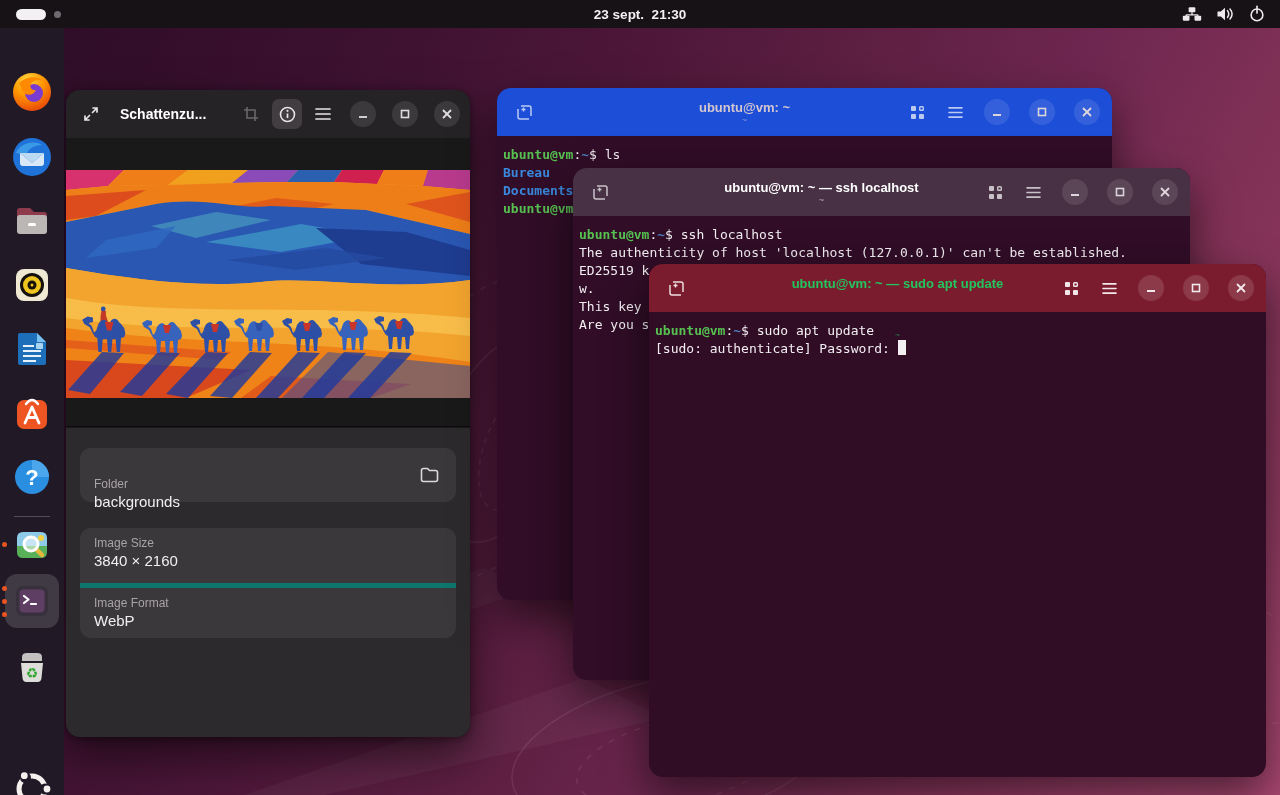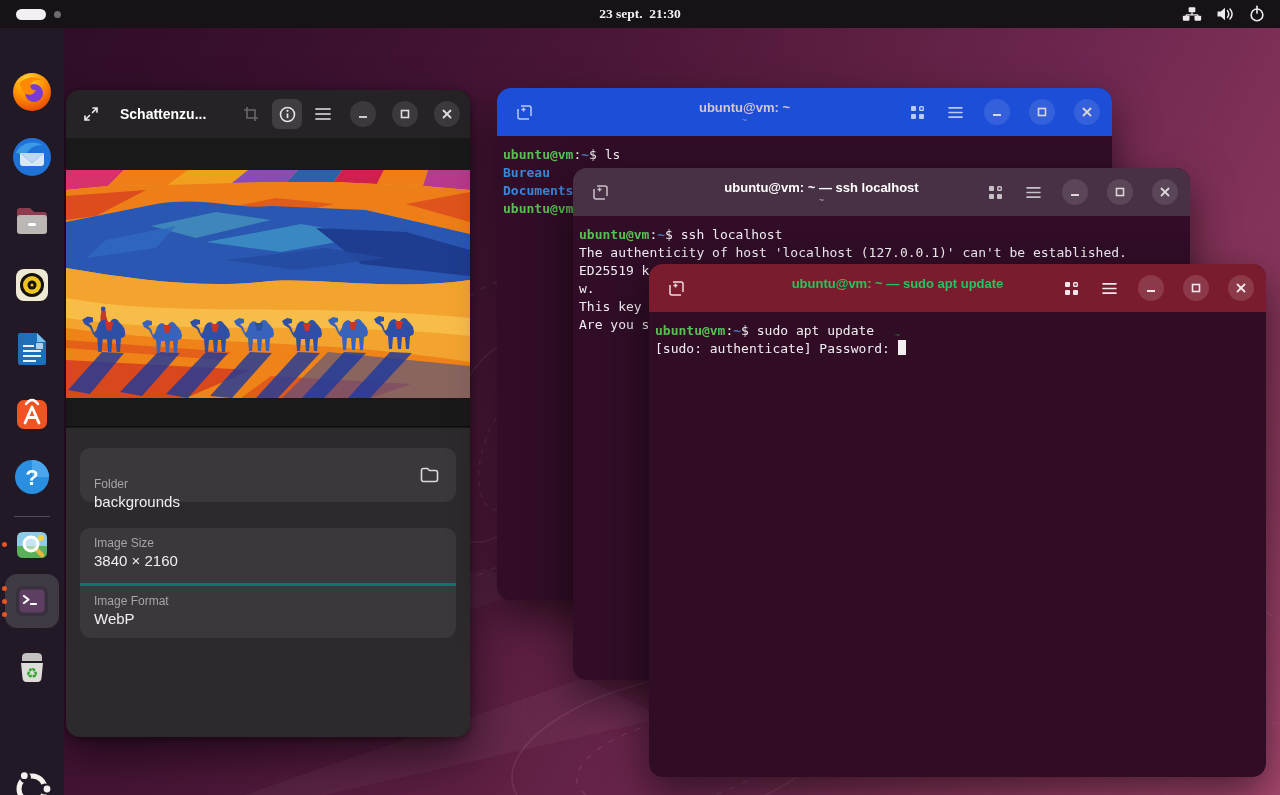--- a/index.html
+++ b/index.html
@@ -6,21 +6,21 @@
   html,body { width:1280px; height:795px; overflow:hidden; background:#000; }
   body { font-family:"Liberation Sans", sans-serif; }
   .screen { position:relative; width:1280px; height:795px; overflow:hidden; }
 
   
   .topbar { position:absolute; left:0; top:0; width:1280px; height:28px; background:#161216; z-index:50;
             display:flex; align-items:center; }
   .ws-indicator { position:absolute; left:16px; top:9px; display:flex; align-items:center; gap:8px; cursor:pointer; }
   .ws-pill { width:30px; height:11px; border-radius:6px; background:#f2f0f2; }
   .ws-dot { width:7px; height:7px; border-radius:50%; background:#6f6a70; }
-  .clock { position:absolute; left:0; right:0; text-align:center; color:#f4f1f4; font-size:13.5px; font-weight:bold; white-space:pre; cursor:pointer;font-family:Liberation Serif, serif; }
+  .clock { position:absolute; left:0; right:0; text-align:center; color:#f4f1f4; font-size:13.5px; font-weight:bold; white-space:pre; cursor:pointer; }
   .status-icons { position:absolute; right:14px; top:0; height:28px; display:flex; align-items:center; gap:13px; cursor:pointer; }
   .status-icons svg { display:block; }
 
   
   .dock { position:absolute; left:0; top:28px; width:64px; height:767px; background:#211a26; z-index:40; }
   .dock-item { position:absolute; left:8px; width:48px; height:48px; cursor:pointer; }
   .dock-item svg { width:48px; height:48px; display:block; }
   .dock-active-bg { position:absolute; left:5px; top:546px; width:54px; height:54px; border-radius:12px; background:rgba(255,255,255,.14); }
   .dock-divider { position:absolute; left:14px; top:488px; width:36px; height:1px; background:rgba(255,255,255,.22); }
   .run-dot { position:absolute; left:2px; width:5px; height:5px; border-radius:50%; background:#e95420; }
@@ -51,21 +51,21 @@
   .artwork { position:absolute; left:0; top:32px; width:404px; height:228px; }
   .viewer-props { position:absolute; left:0; top:338px; right:0; bottom:0; background:#2c2a2c; border-radius:0 0 14px 14px; padding:20px 14px; }
   .prop-card { background:#3a383a; border-radius:11px; }
   .prop-row { position:relative; padding:8px 14px 10px 14px; }
   .prop-label { font-size:12px; color:#a9a4a9; margin-bottom:2px; }
   .prop-value { font-size:15px; color:#f1eef1; }
   .folder-card { height:54px; margin-bottom:26px; display:flex; align-items:center; }
   .folder-card .prop-row { flex:1; padding-top:6px;margin-top:40px; }
   .folder-btn { width:34px; height:34px; margin-right:10px; display:flex; align-items:center; justify-content:center; cursor:pointer; border-radius:8px; }
   .detail-card .prop-row { height:55px; }
-  .detail-card .prop-row + .prop-row { border-top:3px solid #0f766e; }
+  .detail-card .prop-row + .prop-row { border-top:5px solid #0f766e; }
 
   
   .term { overflow:hidden; }
   .term-header { position:absolute; left:0; top:0; right:0; height:48px; display:flex; align-items:center; padding:0 12px; gap:8px; cursor:default; }
   .term-title-wrap { position:absolute; left:80px; right:200px; top:0; height:48px; display:flex; flex-direction:column; align-items:center; justify-content:center; pointer-events:none; }
   .term-title { font-size:13px; font-weight:bold; white-space:nowrap; }
   .term-sub { font-size:9px; line-height:9px; margin-top:1px; opacity:.55; }
   .term-body { position:absolute; left:0; top:48px; right:0; bottom:0; padding:10px 0 0 6px; cursor:text;
                font-family:"DejaVu Sans Mono", monospace; font-size:13px; }
   .tline { white-space:pre; line-height:18px; height:18px; }

